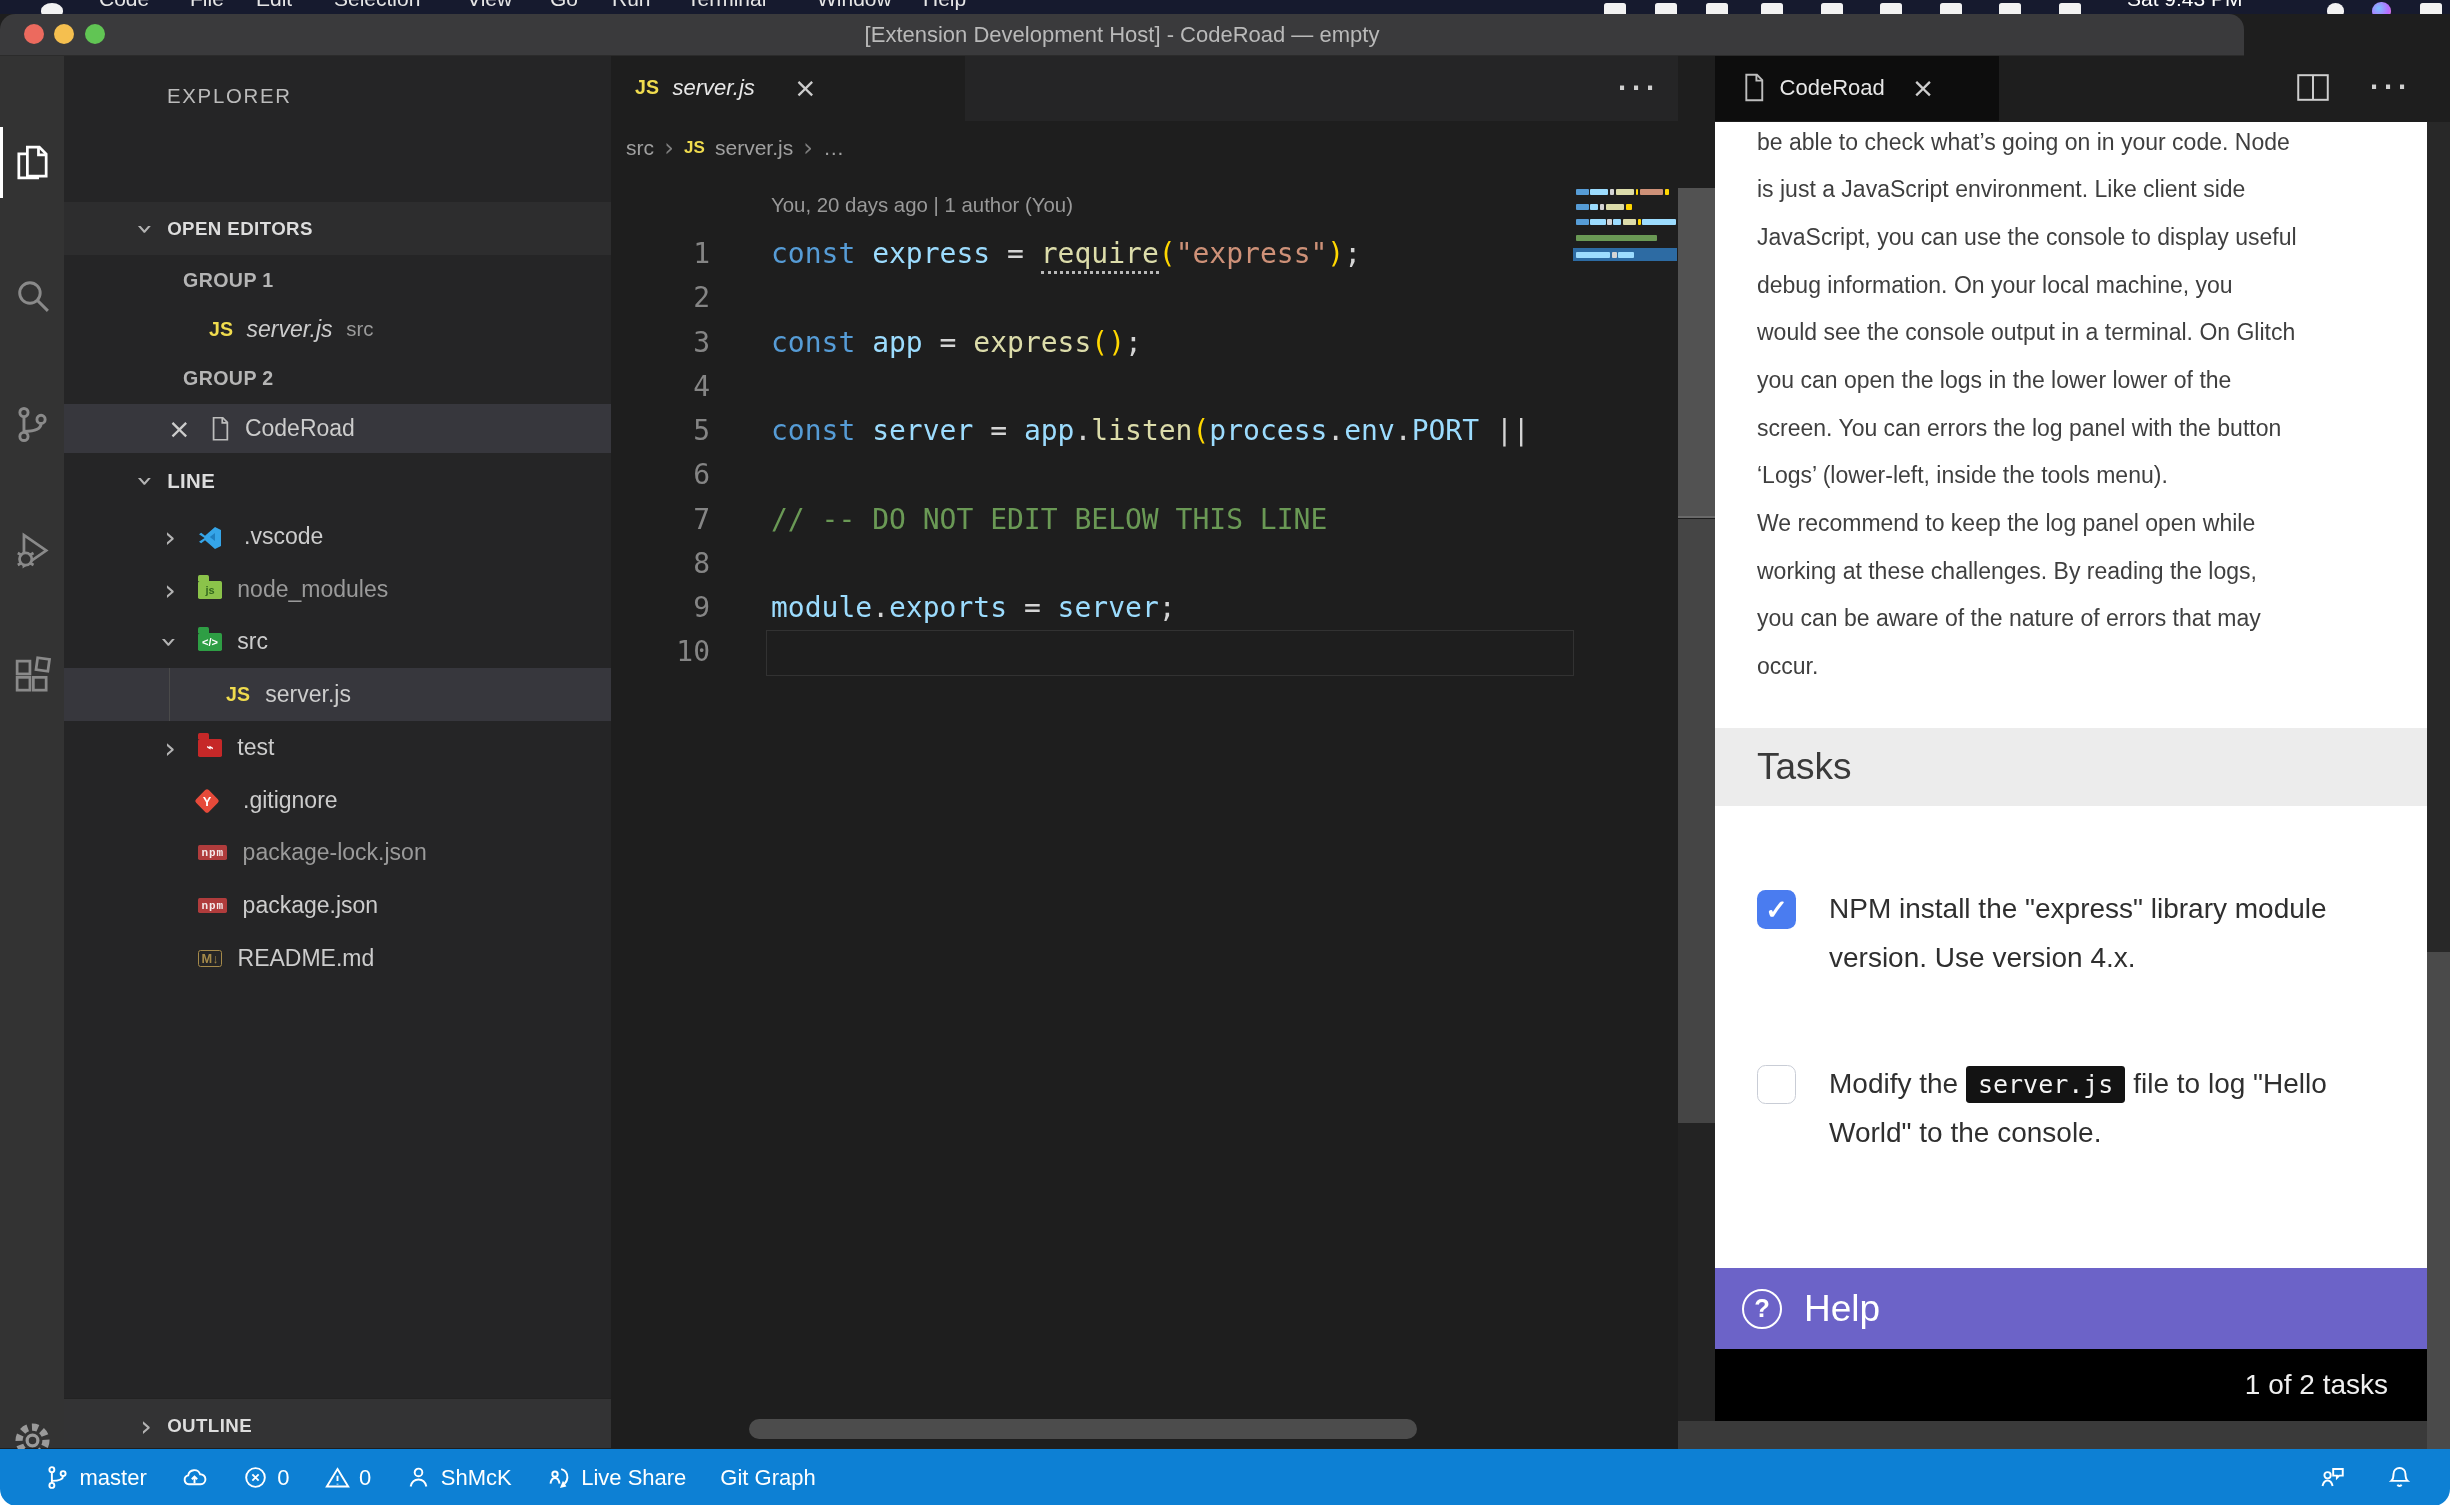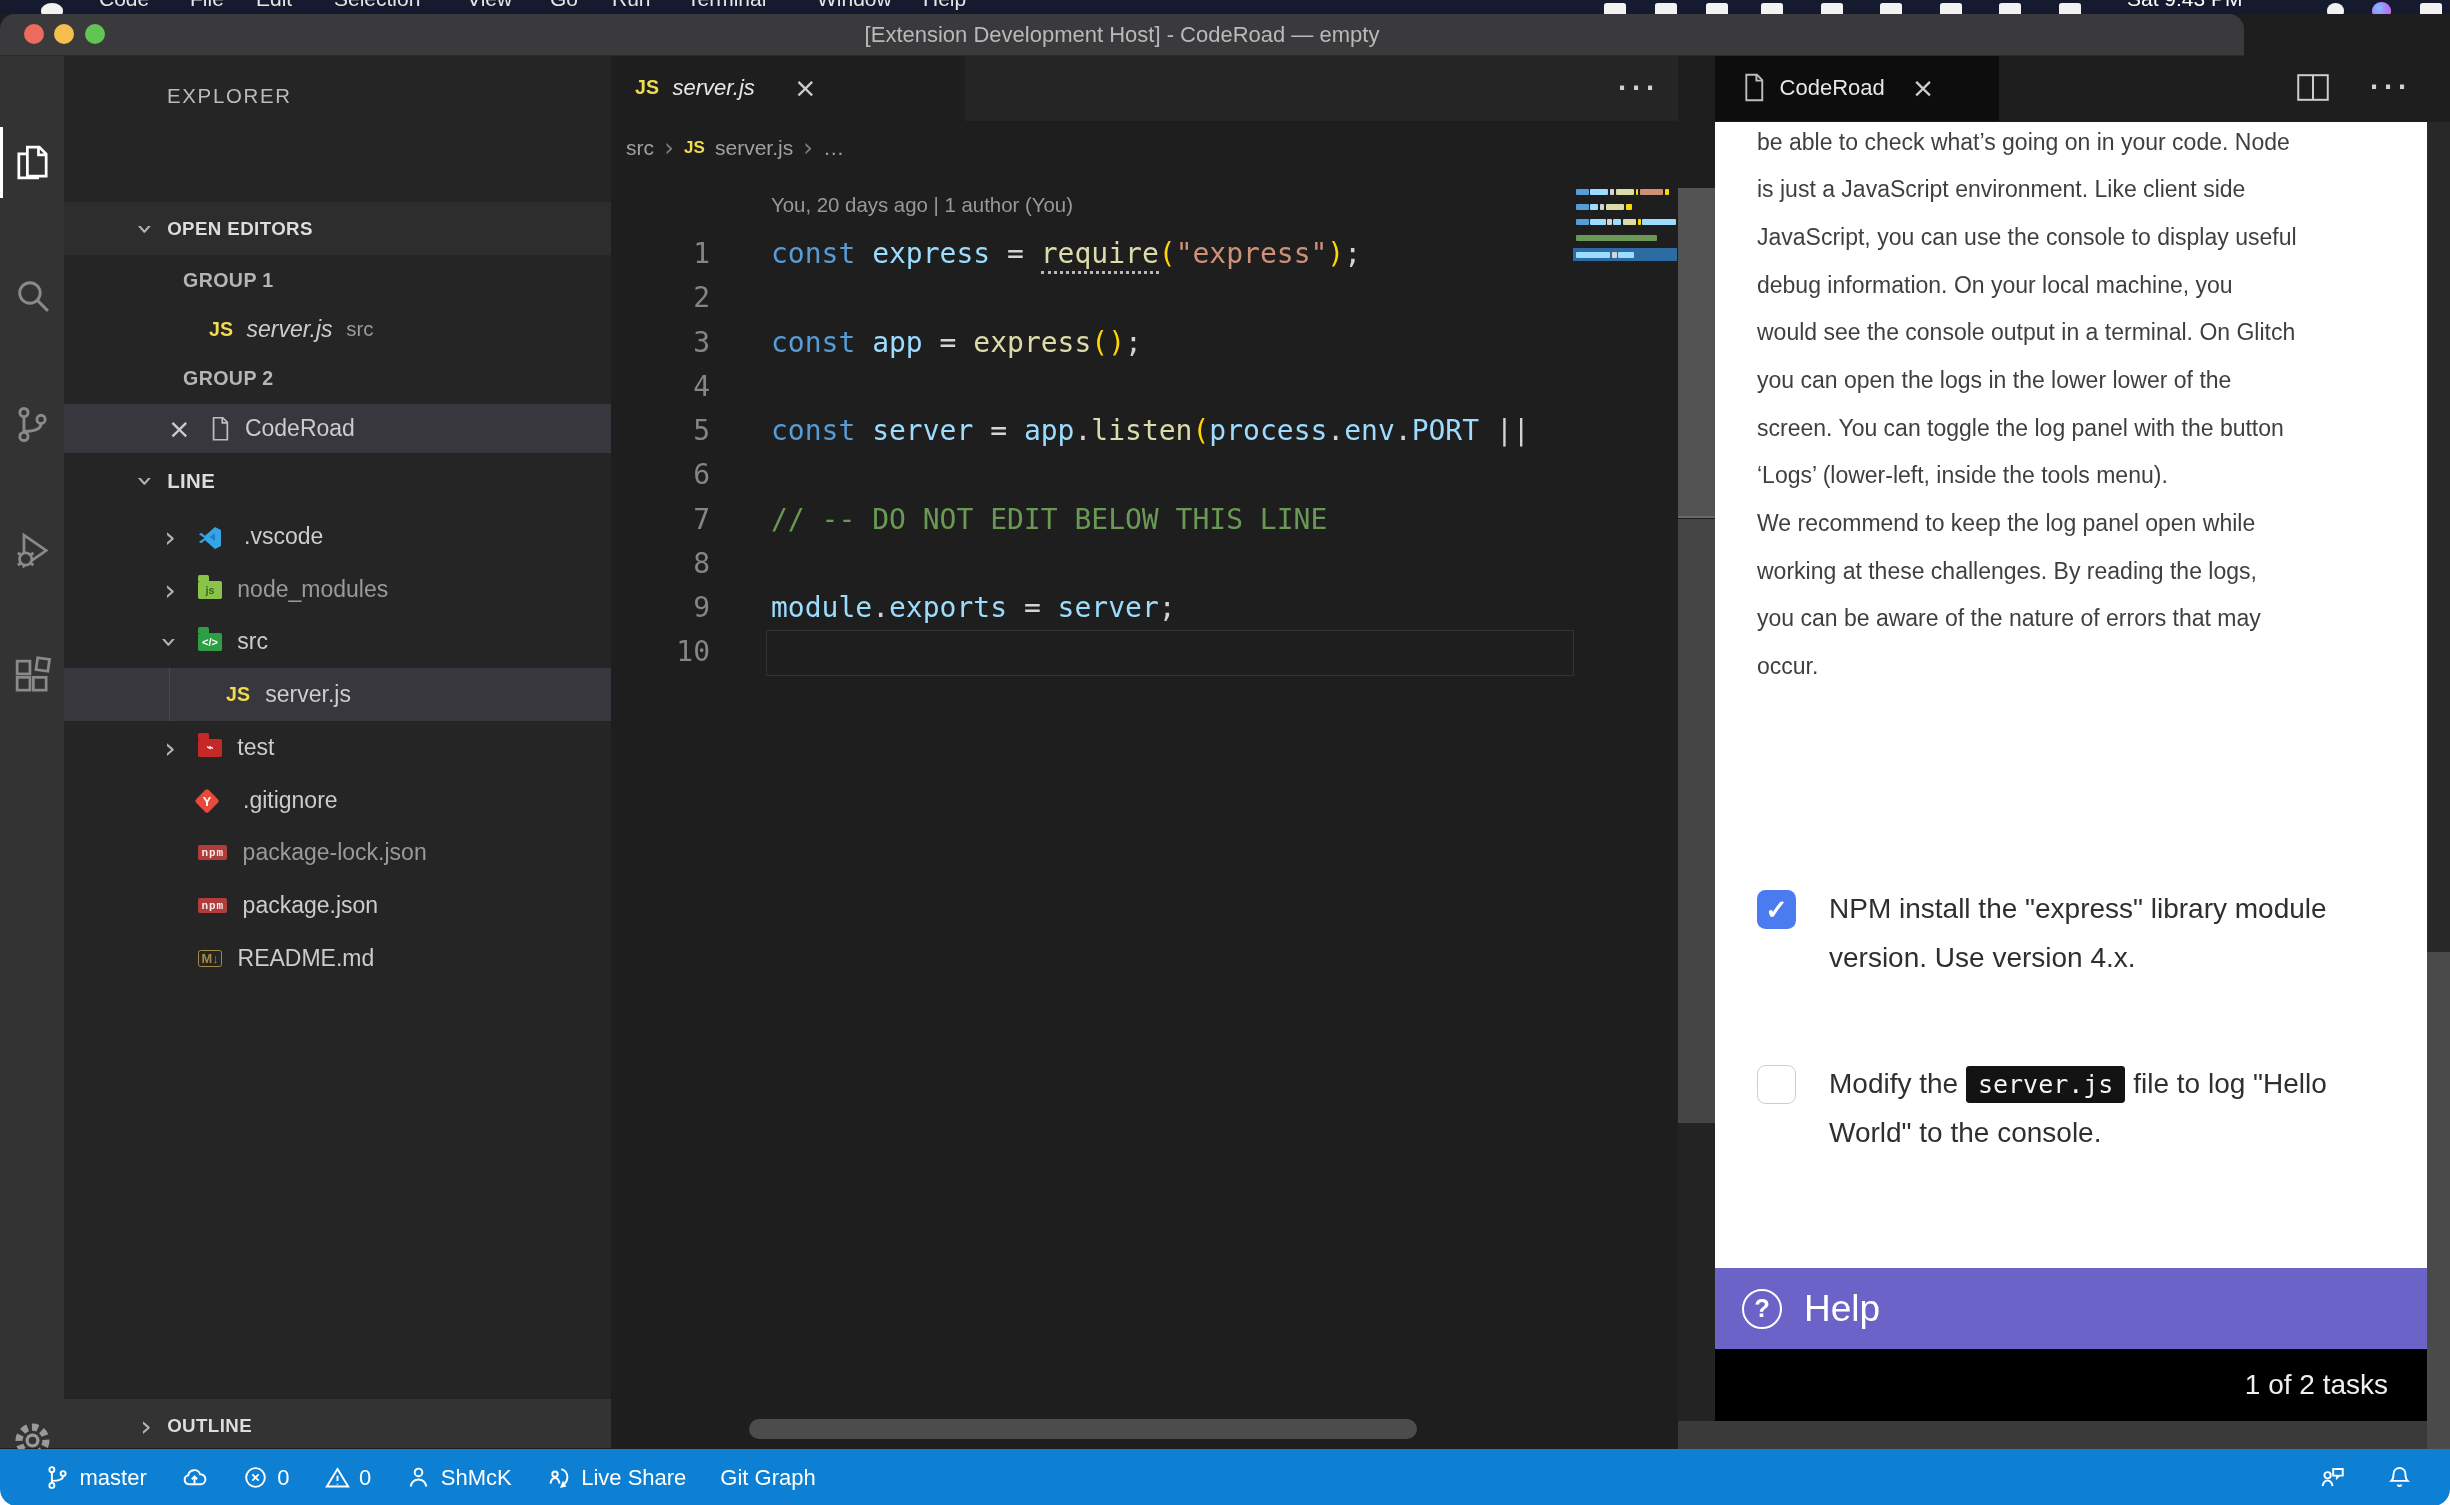--- a/index.html
+++ b/index.html
@@ -378,27 +378,30 @@
   </div>
 
   <div class="abs" id="webview">
     <div id="cr-paragraph">
         <div class="para-line" style="top: -4.3px;">be able to check what’s going on in your code. Node</div>
         <div class="para-line" style="top: 43px;">is just a JavaScript environment. Like client side</div>
         <div class="para-line" style="top: 91px;">JavaScript, you can use the console to display useful</div>
         <div class="para-line" style="top: 139px;">debug information. On your local machine, you</div>
         <div class="para-line" style="top: 186px;">would see the console output in a terminal. On Glitch</div>
         <div class="para-line" style="top: 234px;">you can open the logs in the lower lower of the</div>
-        <div class="para-line" style="top: 282px;">screen. You can toggle the log panel with the button</div>
+        <div class="para-line" style="top: 282px;">screen. You can errors the log panel with the button</div>
         <div class="para-line" style="top: 329px;">‘Logs’ (lower-left, inside the tools menu).</div>
         <div class="para-line" style="top: 377px;">We recommend to keep the log panel open while</div>
         <div class="para-line" style="top: 425px;">working at these challenges. By reading the logs,</div>
         <div class="para-line" style="top: 472px;">you can be aware of the nature of errors that may</div>
         <div class="para-line" style="top: 520px;">occur.</div>
       </div>
+    <div id="tasks-band">
+      <span id="tasks-title">Tasks</span>
+    </div>
     <div id="cr-tasks">
         <div class="cbox checked" style="top: 768px;">✓</div>
         <div class="task-line" style="top: 763px;">NPM install the "express" library module</div>
         <div class="task-line" style="top: 812px;">version. Use version 4.x.</div>
         <div class="cbox unchecked" style="top: 943px;"></div>
         <div class="task-line" style="top: 938px;">Modify the <span class="code-chip">server.js</span> file to log "Hello</div>
         <div class="task-line" style="top: 987px;">World" to the console.</div>
       </div>
     <div id="help-bar">
       <span id="help-q">?</span>

